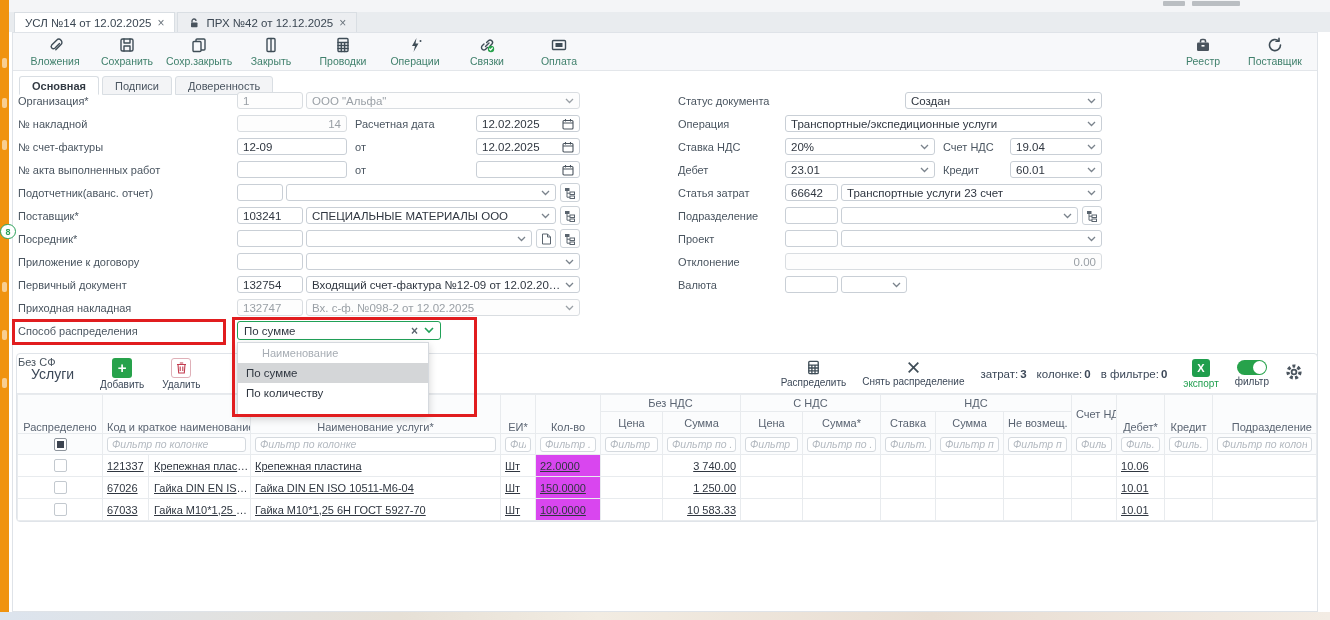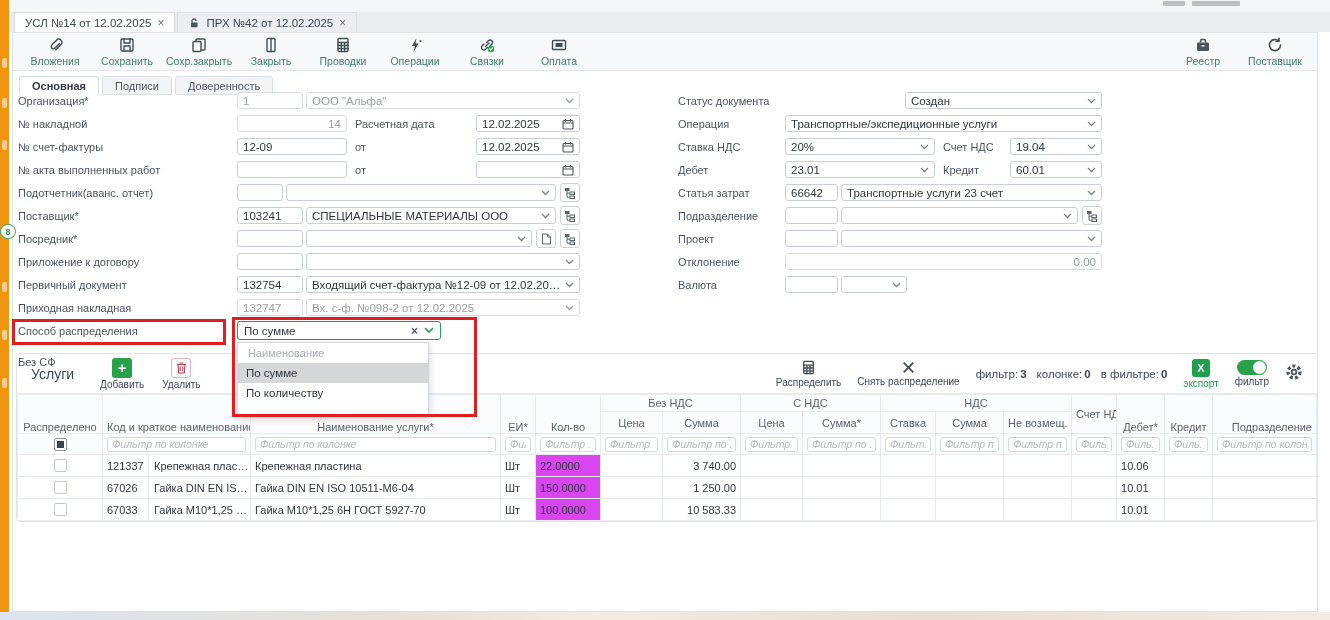--- a/index.html
+++ b/index.html
@@ -60,21 +60,21 @@
   textarea.note { flex:1; height:46px; border:1px solid #c9cfd6; border-radius:3px; resize:none;
                   font-family:"Liberation Sans",sans-serif; font-size:11.5px; color:#2f3640; padding:2px 5px; }
   
   .combo { position:relative; width:204px; flex:none; }
   .combo-box { height:19px; border:1.6px solid #21a158; border-radius:3px; background:#fff; display:flex;
                align-items:center; padding:0 6px; font-size:11.5px; gap:6px; }
   .combo-box .val { flex:1; }
   .combo-box .clear { color:#5a646e; font-weight:bold; font-size:12px; cursor:pointer; }
   .combo-list { position:absolute; left:0; top:21px; width:192px; background:#fff; border:1px solid #d5d9de;
                 box-shadow:0 3px 8px rgba(0,0,0,.18); z-index:40; padding-bottom:12px; }
-  .opt-h { padding:4px 10px; font-size:11px; color:#a7adb4; }
+  .opt-h { padding:4px 24px; font-size:11px; color:#a7adb4; }
   .opt { padding:4px 8px; font-size:11.5px; color:#2f3640; cursor:pointer; }
   .opt.selected { background:#d4d6d8; }
   .rb { position:absolute; border:3.5px solid #e11d1f; z-index:60; pointer-events:none; }
   .rb-a { left:-6px; top:-6px; width:214px; height:26px; }
   .rb-b { left:-5px; top:-4px; width:245px; height:100px; }
   
   .grid-wrap { position:absolute; left:16px; top:353px; width:1302px; z-index:1;
                border:1px solid #e0e4e9; border-radius:4px; background:#fff; }
   .grid-toolbar { height:40px; display:flex; align-items:center; padding:0 14px; gap:18px;
                   border-bottom:1px solid #e6e9ed; }
@@ -97,21 +97,21 @@
   table.grid th, table.grid td { border:1px solid #e8ebee; padding:0 4px; overflow:hidden; white-space:nowrap; }
   table.grid th { font-weight:normal; color:#5a6472; background:#fbfcfd; }
   .g-group th { height:17px; text-align:center; }
   .g-head th { height:22px; }
   th.span2 { vertical-align:bottom; padding-bottom:5px; text-align:center; }
   th.wrap2 { white-space:normal; line-height:11px; vertical-align:middle; text-align:center; }
   .g-filter th { height:21px; background:#fff; }
   .g-filter input { width:100%; height:15px; border:1px solid #d4d9de; border-radius:3px; padding:0 4px;
                     font-family:"Liberation Sans",sans-serif; font-size:10.5px; font-style:italic; color:#6b7480; }
   .g-filter input::placeholder { color:#b4bac1; font-style:italic; }
-  tbody td { height:22px; color:#2f3640; }
+  tbody td { height:22px; color:#2f3640;text-decoration:underline; }
   .cb { width:13px; height:13px; border:1px solid #c3c9cf; border-radius:2px; background:#fff;
         display:inline-block; vertical-align:middle; }
   .cb.ind { position:relative; border-color:#8d949c; }
   .cb.ind::after { content:""; position:absolute; left:2px; top:2px; right:2px; bottom:2px; background:#3c4450; }
   td.center, th.center { text-align:center; }
   td.num { text-align:right; }
   td.qty { background:#d946ef; text-align:left; }
   .split { display:flex; height:100%; align-items:center; }
   .split .c-code { width:46px; flex:none; border-right:1px solid #e8ebee; height:100%; display:flex; align-items:center; }
   .split .c-name { padding-left:5px; overflow:hidden; text-overflow:ellipsis; white-space:nowrap; }
@@ -140,21 +140,21 @@
 <div class="tabs">
   <div class="tab active">
     <span>УСЛ №14 от 12.02.2025</span>
     <span class="x">×</span>
   </div>
   <div class="tab">
     <svg width="12" height="12" viewBox="0 0 12 12">
       <path d="M4 5.5 V4 a2 2 0 0 1 4 0" fill="none" stroke="#4a545e" stroke-width="1.3"></path>
       <rect x="3" y="5.5" width="6.5" height="4.8" rx="0.8" fill="#4a545e"></rect>
     </svg>
-    <span>ПРХ №42 от 12.02.2025</span>
+    <span>ПРХ №42 от 12.12.2025</span>
     <span class="x">×</span>
   </div>
 </div>
 
 <div class="panel">
 
   <div class="toolbar">
     <div class="tb-item">
       <svg class="ic" width="18" height="18" viewBox="0 0 18 18">
         <path d="M13.5 7.5 L8.8 12.2 a2.2 2.2 0 0 1 -3.1 -3.1 L10.6 4.2 a3.1 3.1 0 0 1 4.4 4.4 L9.8 13.8"></path>
@@ -567,21 +567,21 @@
         </svg>
         <span class="lbl">Распределить</span>
       </div>
       <div class="icon-btn-col">
         <svg width="15" height="15" viewBox="0 0 14 14">
             <path d="M2.5 2.5 L11.5 11.5 M11.5 2.5 L2.5 11.5" stroke="#3f4d57" stroke-width="1.6"></path>
           </svg>
         <span class="lbl">Снять распределение</span>
       </div>
       <div class="counts">
-        <span><span>фильтр:</span><b>3</b></span>
+        <span><span>затрат:</span><b>3</b></span>
         <span><span>колонке:</span><b>0</b></span>
         <span><span>в фильтре:</span><b>0</b></span>
       </div>
       <div class="icon-btn-col">
         <span class="btn-xls">X</span>
         <span class="lbl lbl-green">экспорт</span>
       </div>
       <div class="icon-btn-col">
         <span class="toggle">
             <span class="knob"></span>

